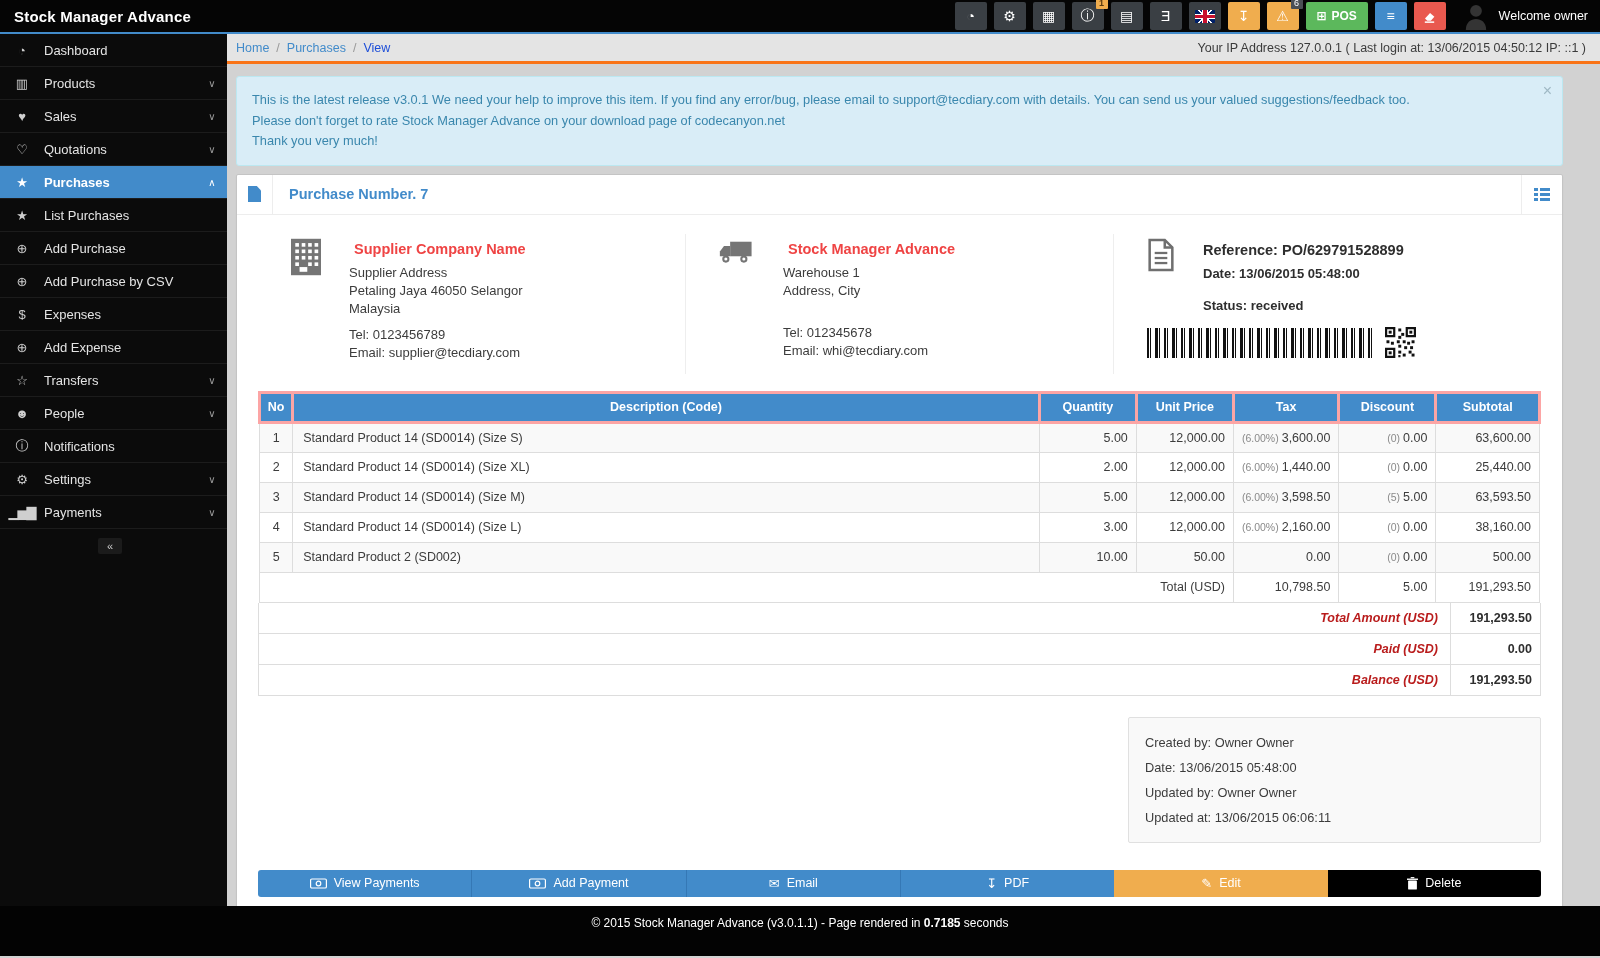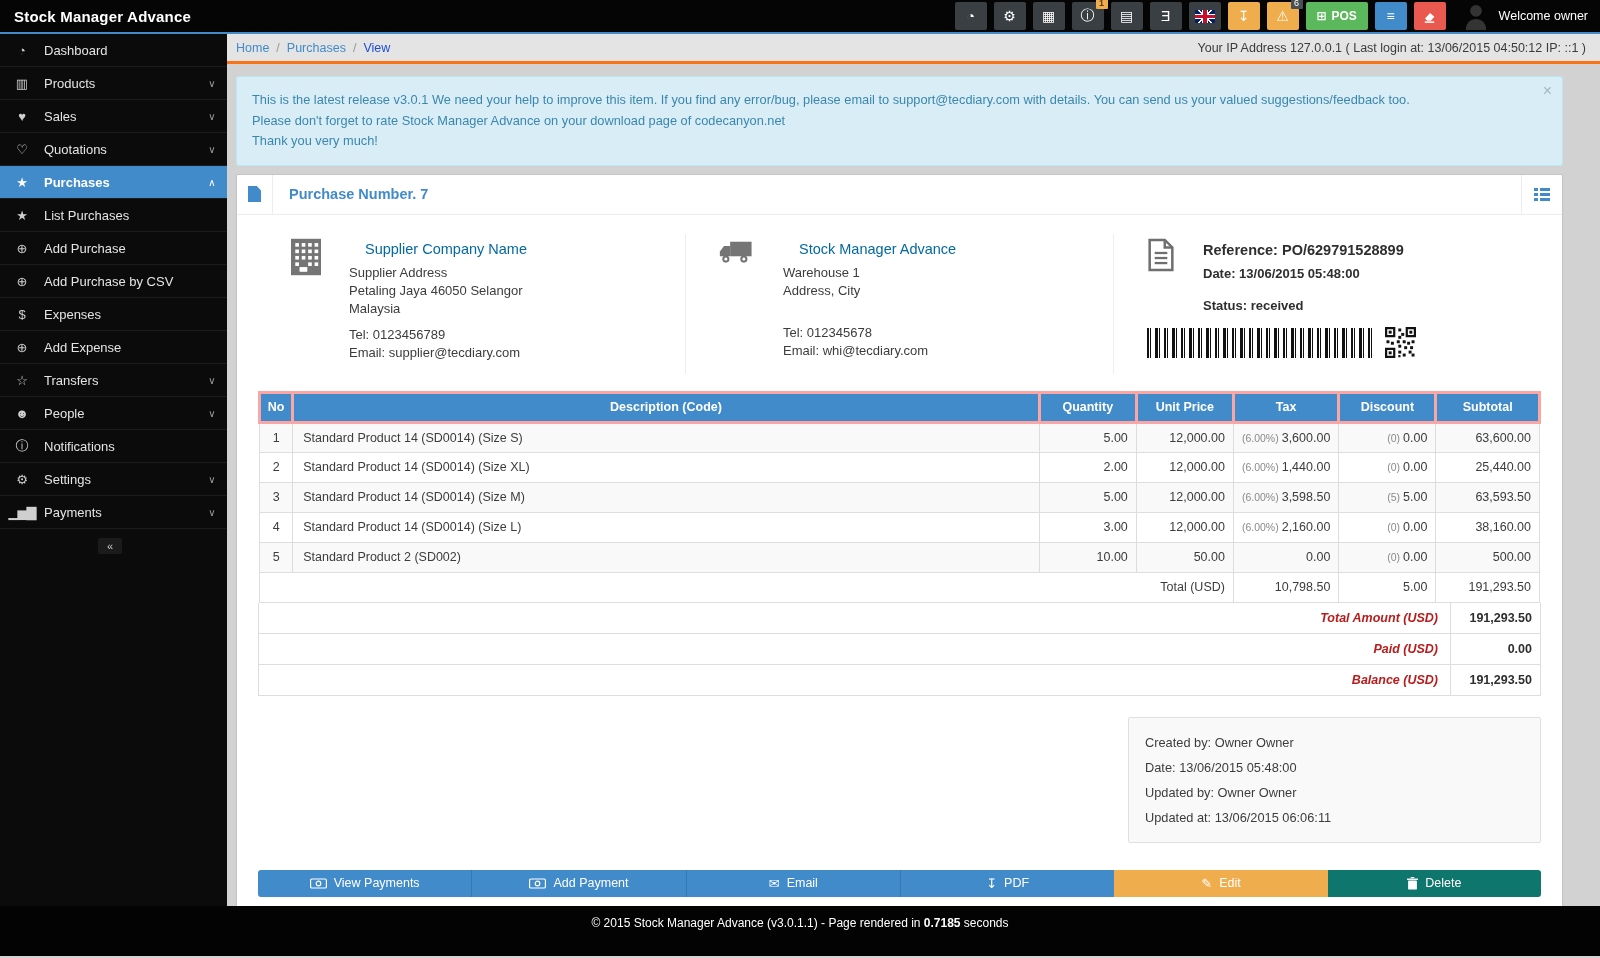--- a/index.html
+++ b/index.html
@@ -67,21 +67,21 @@
   .ph-righticon { margin-left:auto; padding-left:12px; border-left:1px solid #ededed; align-self:stretch; display:flex; align-items:center; cursor:pointer; }
 
   .panel-body { padding:19px 21px; }
 
   
   .info-row { display:flex; min-height:140px; }
   .info-col { flex:1; display:flex; flex-direction:column; padding:4px 10px 0 33px; }
   .info-col + .info-col { border-left:1px solid #eee; }
   .info-head { display:flex; gap:28px; }
   .info-texts { line-height:18px; font-size:13px; color:#3c3c3c; }
-  .info-name { font-weight:normal; font-size:14.5px; margin:2px 16px 6px; color:#0369a1; }
+  .info-name { font-weight:bold; font-size:14.5px; margin:2px 5px 6px; color:#ef4444; }
   .info-texts .gap { height:8px; }
   .bold-line { font-weight:bold; color:#2e2e2e; line-height:24px; }
   .codes { display:flex; align-items:flex-end; gap:13px; margin-top:9px; }
   .barcode { width:225px; height:30px; background:repeating-linear-gradient(to right,#111 0 2px,#fff 2px 3px,#111 3px 4px,#fff 4px 8px,#111 8px 11px,#fff 11px 12px,#111 12px 13px,#fff 13px 17px); }
 
   
   table.items { width:100%; border-collapse:collapse; margin-top:17px; font-size:12.5px; }
   .items th { background:#428bca; color:#fff; font-weight:bold; height:30px; border:3px solid #fca5a5; text-align:center; font-size:12.5px; }
   .items td { height:30px; border:1px solid #ddd; padding:0 8px; color:#3c3c3c; }
   .items tbody tr:nth-child(odd) td { background:#f9f9f9; }
@@ -97,21 +97,21 @@
 
   
   .meta-box { width:413px; margin-left:auto; margin-top:21px; background:#f9f9f9; border:1px solid #e0e0e0; border-radius:2px; padding:12px 16px; line-height:25px; font-size:12.8px; color:#3c3c3c; }
 
   
   .actions { display:flex; margin-top:27px; }
   .act-btn { flex:1; height:27px; display:flex; align-items:center; justify-content:center; gap:7px; color:#fff; font-size:12.5px; cursor:pointer; border:none; }
   .act-btn.blue { background:#428bca; }
   .act-btn.blue + .act-btn.blue { border-left:1px solid #3578b5; }
   .act-btn.orange { background:#f0ad4e; }
-  .act-btn.red { background:#0f766e; }
+  .act-btn.red { background:#000000; }
   .act-btn:first-child { border-radius:3px 0 0 3px; }
   .act-btn:last-child { border-radius:0 3px 3px 0; }
   .act-ico { font-size:13px; display:flex; align-items:center; }
 
   
   .footer { height:50px; background:#030303; color:#fff; font-size:12px; display:flex; justify-content:center; padding-top:10px;text-align:center; }
   .footer b { font-weight:bold; }
 </style>
 </head>
 <body>

